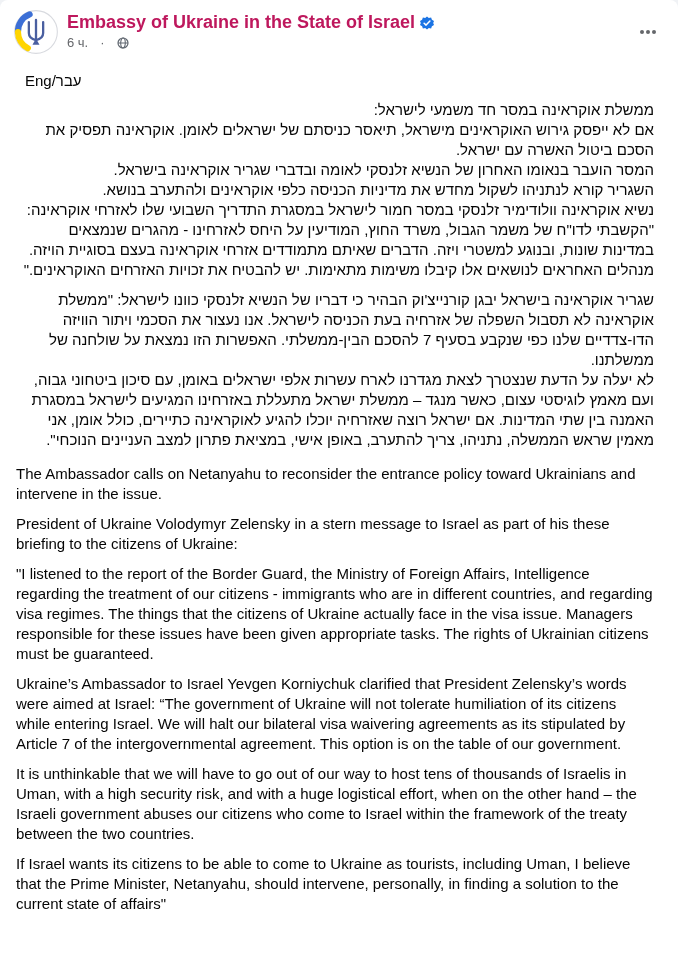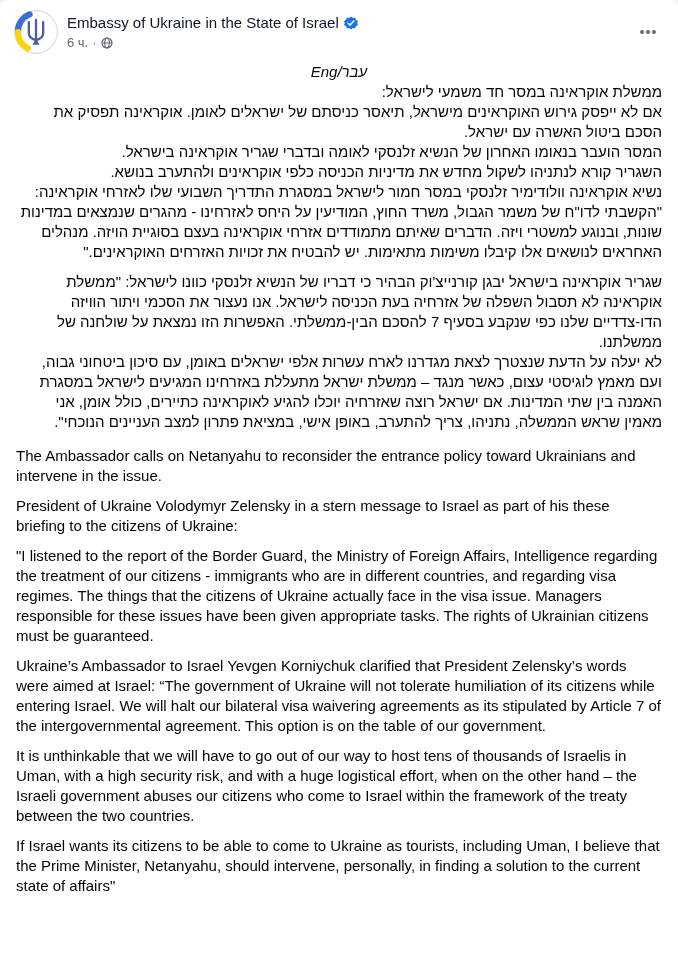--- a/index.html
+++ b/index.html
@@ -34,31 +34,31 @@
     margin-left: 9px;
     padding-top: 3px;
     min-width: 0;
   }
   .name-row {
     display: flex;
     align-items: center;
     gap: 5px;
   }
   .page-name {
-    font-size: 15px;
-    font-weight: normal;
-    color: #0f172a;
+    font-size: 18px;
+    font-weight: bold;
+    color: #be185d;
     line-height: 19px;
     cursor: pointer;
   }
   .verified-badge { display: inline-flex; flex: 0 0 auto; }
   .meta-row {
     display: flex;
     align-items: center;
-    gap: 4px;
+    gap: 12px;
     margin-top: 3px;
     font-size: 13px;
     color: #65676b;
     line-height: 16px;
   }
   .meta-sep { color: #65676b; }
   .more-button {
     position: absolute;
     right: 18px;
     top: 20px;
@@ -77,28 +77,27 @@
     line-height: 20px;
     color: #050505;
   }
   .hebrew-block {
     direction: rtl;
     text-align: right;
     unicode-bidi: plaintext;
   }
   .hebrew-block .para,
   .english-block .para {
-    margin: 0 0 10px 0;
+    margin: 0 8px 10px 0;
     white-space: pre-line;
   }
   .lang-toggle-line {
     direction: rtl;
-    text-align: center;
-    margin: 0;
-    font-style: italic;
+    text-align: left;
+    margin: 9px;
   }
   .english-block {
     direction: ltr;
     text-align: left;
     margin-top: 14px;
   }
   .english-block .para:last-child { margin-bottom: 0; }
 </style>
 </head>
 <body>

